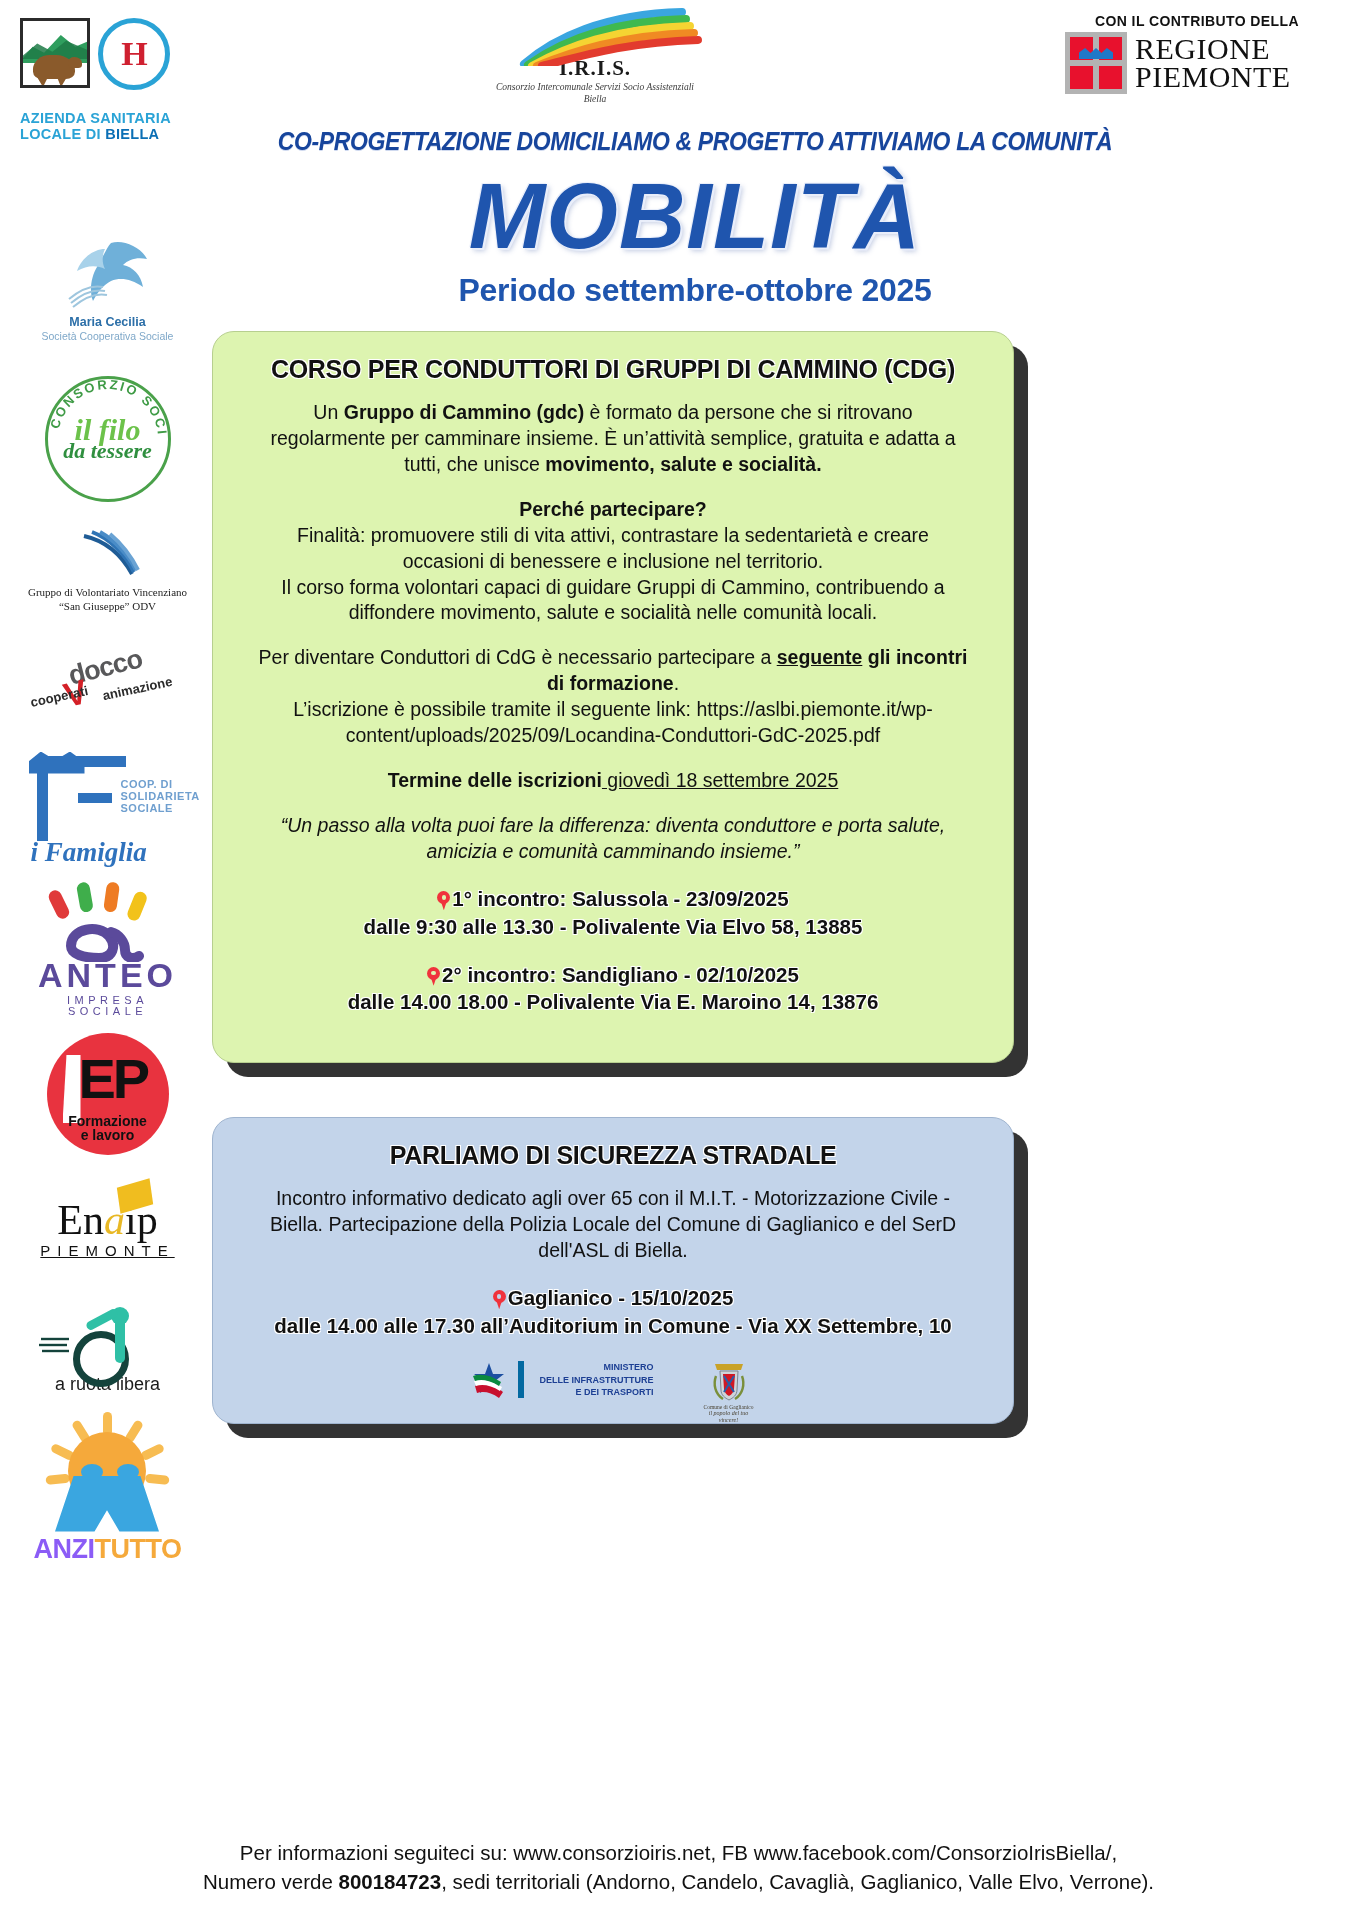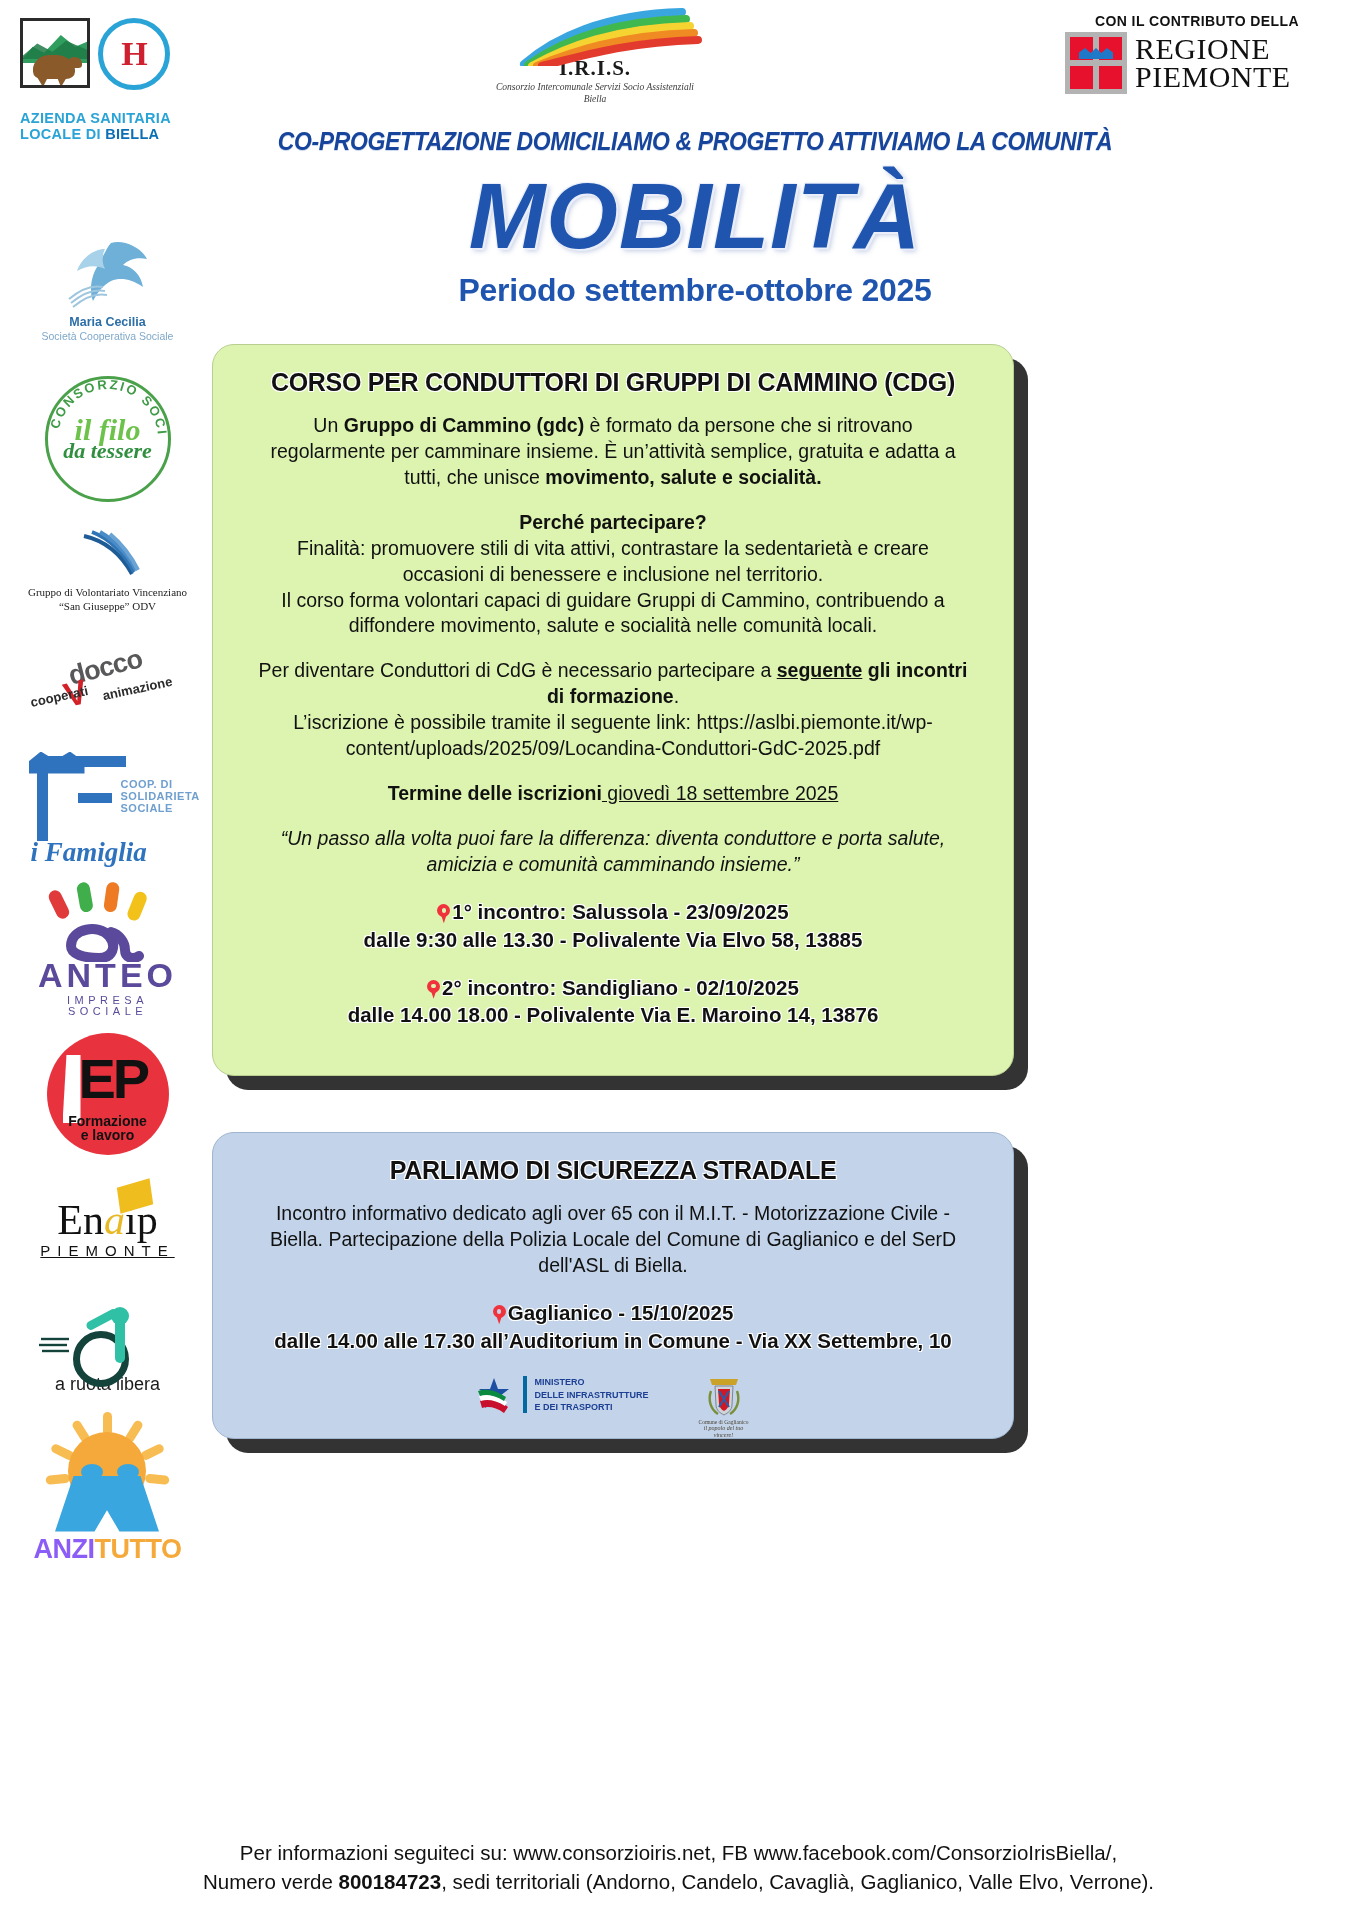--- a/index.html
+++ b/index.html
@@ -157,22 +157,22 @@
     font:700 32px/1 "Liberation Sans",sans-serif;
     color:#1f55ae;margin-top:12px;letter-spacing:-.3px;
   }
 
   
   .card{
     position:absolute;border-radius:22px;
     box-shadow:14px 14px 0 #333333;
     border:1px solid #9aa89a;
   }
-  .card.green{left:212px;top:344px;width:800px;height:730px;background:#ddf4b0;border-color:#b7cf8f;}
-  .card.blue{left:212px;top:1117px;width:800px;height:305px;background:#c3d4ea;border-color:#9fb4cf;margin-top:15px;}
+  .card.green{left:212px;top:331px;width:800px;height:730px;background:#ddf4b0;border-color:#b7cf8f;}
+  .card.blue{left:212px;top:1117px;width:800px;height:305px;background:#c3d4ea;border-color:#9fb4cf;}
 
   .card-inner{padding:22px 42px 18px 42px;text-align:center;}
   .card-h{
     font:900 25px/1.2 "Liberation Sans",sans-serif;color:#111;letter-spacing:-.3px;
     text-shadow:1px 1px 0 #ffffff, -1px -1px 0 #ffffff, 1px -1px 0 #ffffff, -1px 1px 0 #ffffff;
     margin-bottom:16px;
   }
   .p{font:400 19.5px/1.33 "Liberation Sans",sans-serif;color:#111;margin:0 0 0 0;}
   .p.sp{margin-top:19px;}
   .p b{font-weight:700;}
@@ -183,21 +183,21 @@
   .pin{display:inline-block;width:13px;height:19px;position:relative;vertical-align:-4px;margin-right:2px;}
   .pin:before{content:"";position:absolute;left:0;top:0;width:13px;height:13px;border-radius:50% 50% 50% 50%;background:#f0323c;}
   .pin:after{content:"";position:absolute;left:3.2px;top:9px;width:6.6px;height:10px;background:#f0323c;
      clip-path:polygon(0 0,100% 0,50% 100%);}
   .pin i{position:absolute;left:4.3px;top:4px;width:4.5px;height:4.5px;border-radius:50%;background:#ddf4b0;}
   .card.blue .pin i{background:#c3d4ea;}
 
   .mini-logos{display:flex;align-items:flex-start;justify-content:center;gap:46px;margin-top:16px;}
   .mit{display:flex;align-items:center;gap:9px;}
   .mit-mark{width:40px;height:40px;position:relative;}
-  .mit-txt{font:700 9px/1.35 "Liberation Sans",sans-serif;color:#1c3f94;text-align:left;border-left:4px solid #0369a1;padding-left:8px;}
+  .mit-txt{font:700 9px/1.35 "Liberation Sans",sans-serif;color:#1c3f94;text-align:right;border-left:6px solid #0369a1;padding-left:16px;}
   .gag{width:58px;text-align:center;}
   .gag-crest{width:36px;height:42px;margin:0 auto;position:relative;}
   .gag-t{font:400 5.5px/1.2 "Liberation Serif",serif;color:#4a4333;margin-top:2px;}
   .gag-t2{font:italic 400 6px/1.2 "Liberation Serif",serif;color:#4a4333;}
 
   
   .footer{position:absolute;left:0;right:0;top:1838px;text-align:center;
      font:400 20.5px/1.42 "Liberation Sans",sans-serif;color:#111;}
   .footer b{font-weight:700;}
 </style>

